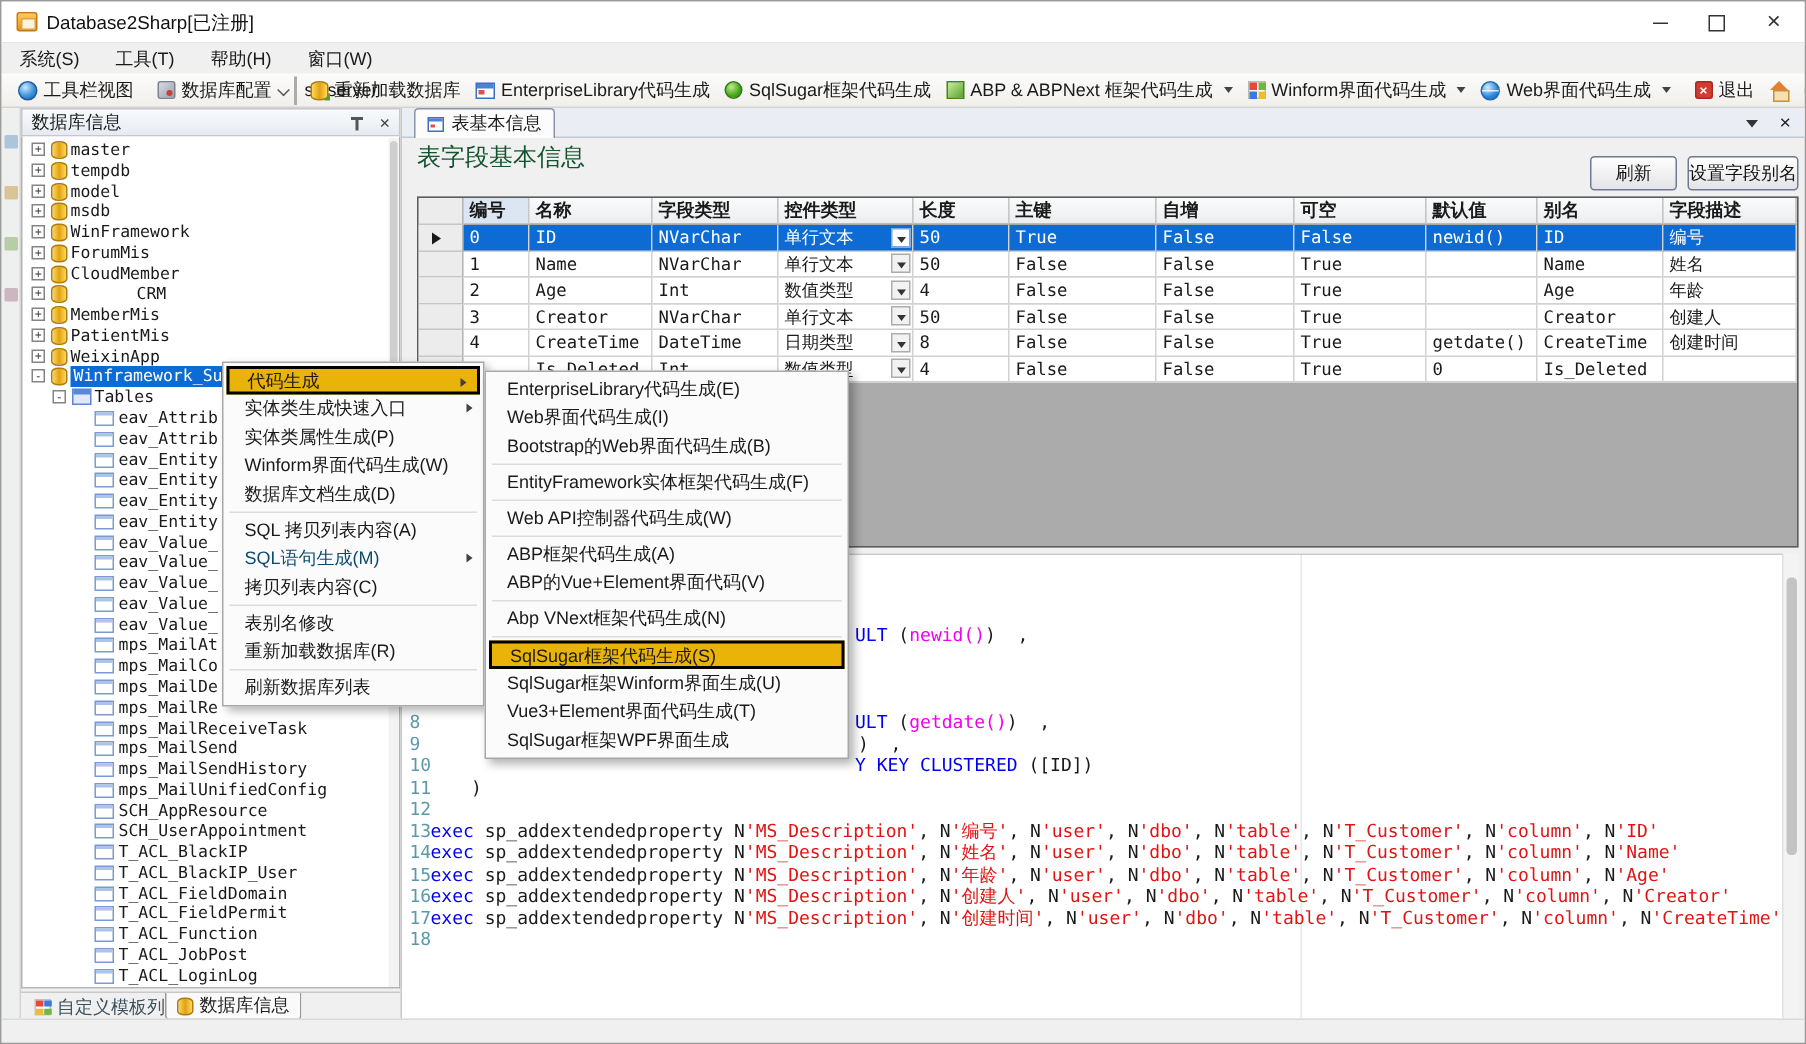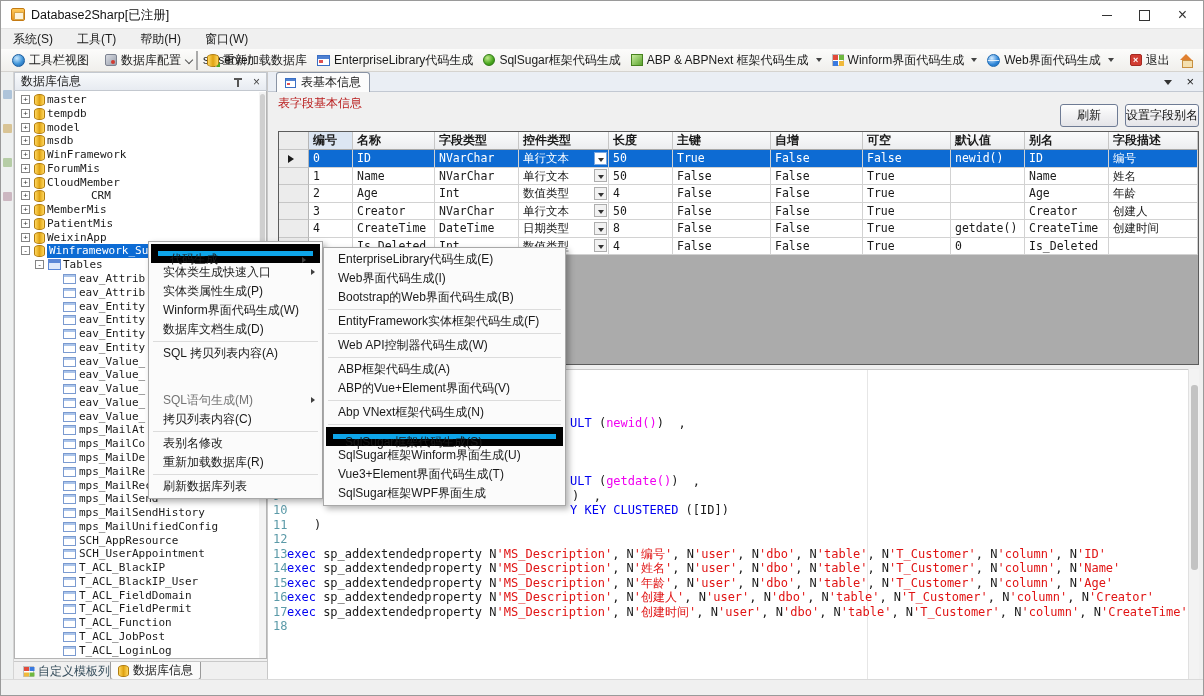--- a/index.html
+++ b/index.html
@@ -83,21 +83,21 @@
   .ic-dbsmall{width:11px;height:12px;background:linear-gradient(90deg,#ffd75e,#e0a312,#ffd75e);border:1px solid #b07c10;border-radius:5px/3px;}
   
   #main{position:absolute;left:266px;top:71px;width:938px;height:607px;background:#f0f0f0;border-left:1px solid #c8c8c8;}
   #doc-tabstrip{position:absolute;left:0;top:0;width:938px;height:20px;background:#eaeef4;border-bottom:1px solid #c2c8d2;}
   #doc-tab{position:absolute;left:8px;top:0;height:20px;background:#fcfcfc;border:1px solid #8a94a4;border-bottom:none;border-radius:3px 3px 0 0;display:flex;align-items:center;gap:5px;padding:0 8px;}
   .ic-sheet{width:11px;height:10px;background:#fff;border:1px solid #3a6fc4;position:relative;}
   .ic-sheet::before{content:"";position:absolute;left:0;top:0;right:0;height:2.5px;background:#4f81d2;}
   .ic-sheet::after{content:"";position:absolute;left:1px;top:4px;width:3px;height:2.5px;background:#e05050;}
   #doc-chevron{position:absolute;right:34px;top:8px;width:0;height:0;border-left:4px solid transparent;border-right:4px solid transparent;border-top:5px solid #333;}
   #doc-close{position:absolute;right:12px;top:1px;font-size:13px;color:#222;line-height:18px;}
-  #section-label{position:absolute;left:10px;top:23px;font-size:12px;color:#b91c1c;}
+  #section-label{position:absolute;left:10px;top:23px;font-size:16px;color:#14532d;}
   .xbtn{position:absolute;height:23px;background:linear-gradient(#fefefe,#e4e4e8);border:1px solid #6e7b94;border-radius:3px;text-align:center;line-height:21px;font-size:12px;color:#111;}
   #btn-refresh{left:792px;top:32px;width:58px;}
   #btn-alias{left:857px;top:32px;width:74px;}
   
   #grid{position:absolute;left:10px;top:59px;width:921px;height:234px;background:#ababab;border:1px solid #5c5c5c;overflow:hidden;}
   .g-head{display:flex;height:18px;}
   .g-hcell{background:linear-gradient(#fafbfc,#ecedef);border-right:1px solid #c6c6c6;border-bottom:1px solid #a8a8a8;font-weight:bold;font-size:12px;line-height:17px;padding-left:4px;overflow:hidden;white-space:nowrap;}
   .g-hcell.first-data{background:#dce6f3;}
   .g-row{display:flex;height:17.5px;background:#fff;}
   .g-cell{border-right:1px solid #d2d2d2;border-bottom:1px solid #d2d2d2;font-family:"DejaVu Sans Mono","Liberation Sans",sans-serif;font-size:11.5px;line-height:16.5px;padding-left:4px;overflow:hidden;white-space:nowrap;position:relative;}
@@ -113,22 +113,22 @@
   .gut{position:absolute;left:5px;height:14.5px;line-height:14.5px;color:#5b9aa8;}
   .cline{position:absolute;height:14.5px;line-height:14.5px;white-space:pre;}
   .c-k{color:#0000f0;} .c-s{color:#e01414;} .c-m{color:#f000f0;} .c-p{color:#1a1a1a;}
   #code-scroll{position:absolute;left:920px;top:297px;width:11px;height:310px;background:#f3f3f3;border-left:1px solid #e0e0e0;}
   #code-scroll .thumb{position:absolute;left:2px;top:16px;width:7px;height:185px;background:#c3c3c3;border-radius:3px;}
   
   .menu{position:absolute;background:#fbfbfb;border:1px solid #a8a8a8;box-shadow:3px 3px 6px rgba(0,0,0,.30);padding:2px 0;}
   #ctx-menu{left:147px;top:240px;width:175px;z-index:50;}
   #sub-menu{left:322px;top:246px;width:243px;z-index:55;}
   .m-item{position:relative;height:19px;line-height:19px;padding-left:14px;white-space:nowrap;color:#1a1a1a;}
-  .m-item.disabled{color:#737373;margin-top:28px;}
-  .m-item.hl{background:#0ea5e9;border:7px solid #000000;margin:0 2px;padding-left:12px;line-height:17px;}
+  .m-item.disabled{color:#0c4a6e;}
+  .m-item.hl{background:#eab308;border:2px solid #000000;margin:0 2px;padding-left:12px;line-height:17px;}
   .m-arrow{position:absolute;right:7px;top:6px;width:0;height:0;border-top:3.5px solid transparent;border-bottom:3.5px solid transparent;border-left:4.5px solid #404040;}
   .m-sep{height:1px;background:#dcdcdc;margin:2px 4px;}
   
   #statusbar{position:absolute;left:0;top:678px;width:1204px;height:18px;background:#f0f0f0;border-top:1px solid #dadada;}
 </style>
 </head>
 <body>
 
 <div id="window">
 

